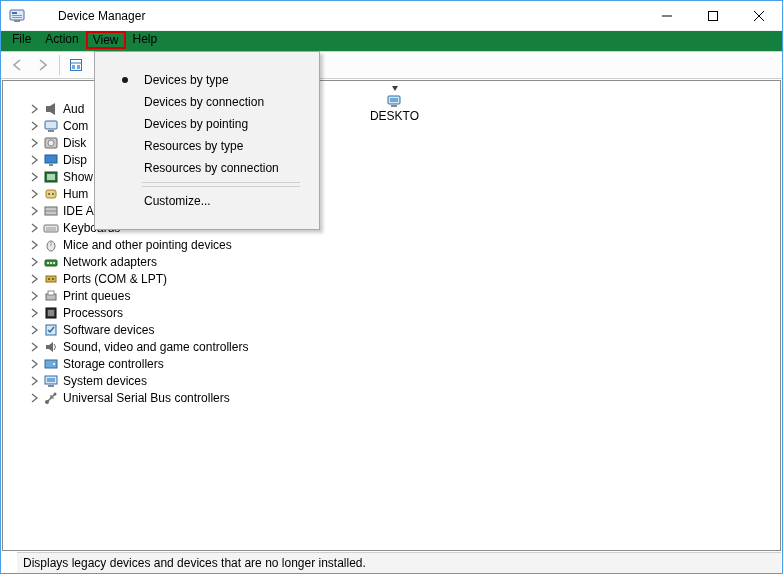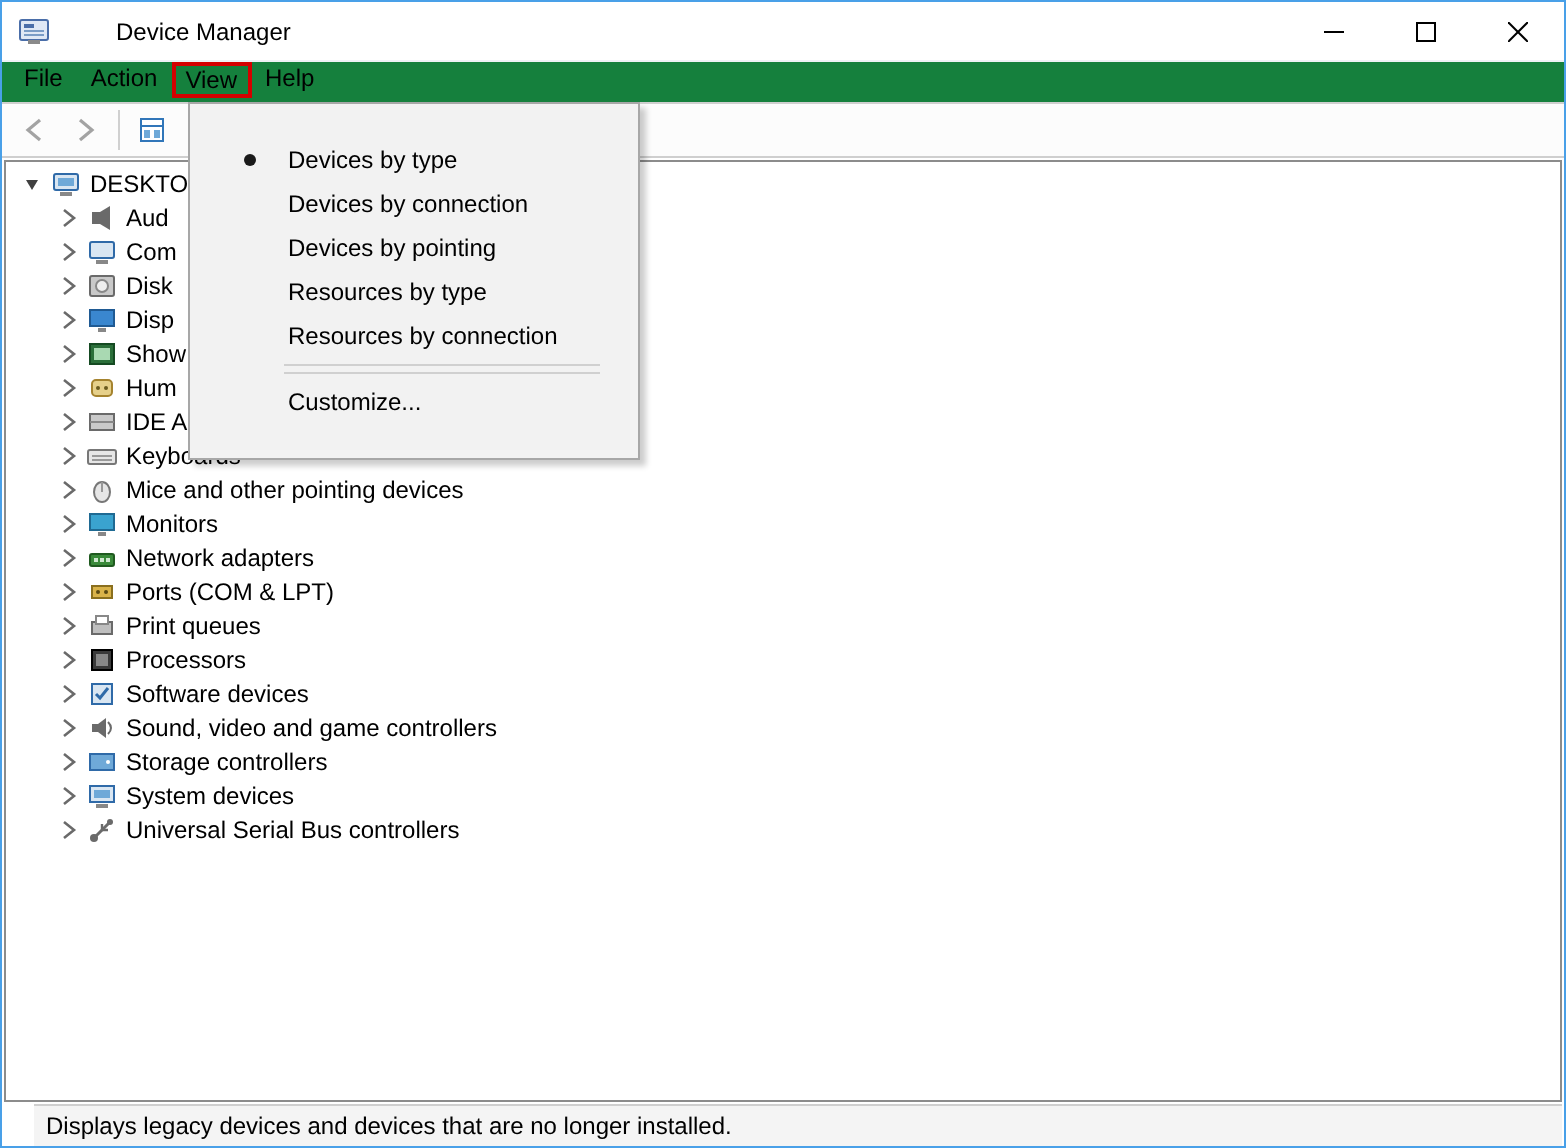--- a/index.html
+++ b/index.html
@@ -82,21 +82,21 @@
     height:17px;
     white-space:nowrap;
   }
   .tree-row .twisty {
     width:14px; height:14px; display:flex; align-items:center; justify-content:center;
     color:#6a6a6a;
   }
   .tree-row .ticon {
     width:16px; height:16px; margin: 0 4px 0 2px;
   }
-  .tree-row.depth0 { padding-left: 2px; }
+  .tree-row.depth0 { padding-left: 2px; flex-direction: column; }
   .tree-row.depth1 { padding-left: 20px; }
   .tree-row .label { color:#000; }
 
   .statusbar {
     position:absolute;
     left:16px; right:1px; bottom:0;
     height:21px;
     border-top:1px solid #cfcfcf;
     display:flex;
     align-items:center;
@@ -367,34 +367,20 @@
         <span class="label">Mice and other pointing devices</span>
       </div>
       <div class="tree-row depth1">
         <span class="twisty">
           <svg width="10" height="10">
             <path d="M3 1 L8 5 L3 9" fill="none" stroke="#6a6a6a" stroke-width="1.3"></path>
           </svg>
         </span>
         <span class="ticon">
           <svg viewBox="0 0 16 16" width="16" height="16">
-            <rect x="2" y="3" width="12" height="8" fill="#3aa3cf" stroke="#1f6a93"></rect>
-            <rect x="6" y="12" width="4" height="2" fill="#888"></rect>
-          </svg>
-        </span>
-        <span class="label">Monitors</span>
-      </div>
-      <div class="tree-row depth1">
-        <span class="twisty">
-          <svg width="10" height="10">
-            <path d="M3 1 L8 5 L3 9" fill="none" stroke="#6a6a6a" stroke-width="1.3"></path>
-          </svg>
-        </span>
-        <span class="ticon">
-          <svg viewBox="0 0 16 16" width="16" height="16">
             <rect x="2" y="6" width="12" height="6" rx="1" fill="#3a8a3a" stroke="#1f5a1f"></rect>
             <rect x="4" y="8" width="2" height="2" fill="#cfe8cf"></rect>
             <rect x="7" y="8" width="2" height="2" fill="#cfe8cf"></rect>
             <rect x="10" y="8" width="2" height="2" fill="#cfe8cf"></rect>
           </svg>
         </span>
         <span class="label">Network adapters</span>
       </div>
       <div class="tree-row depth1">
         <span class="twisty">

